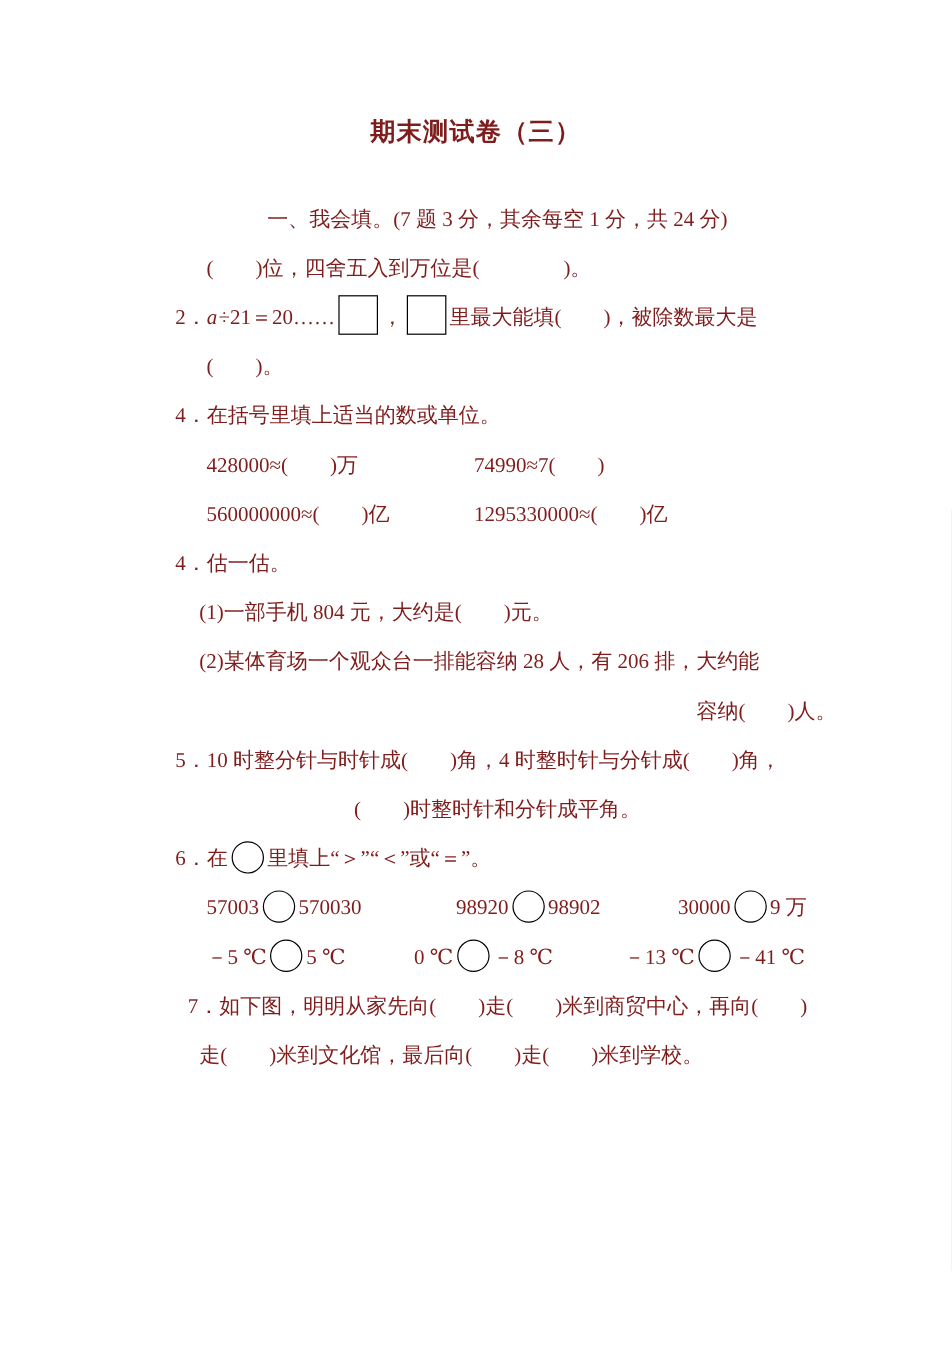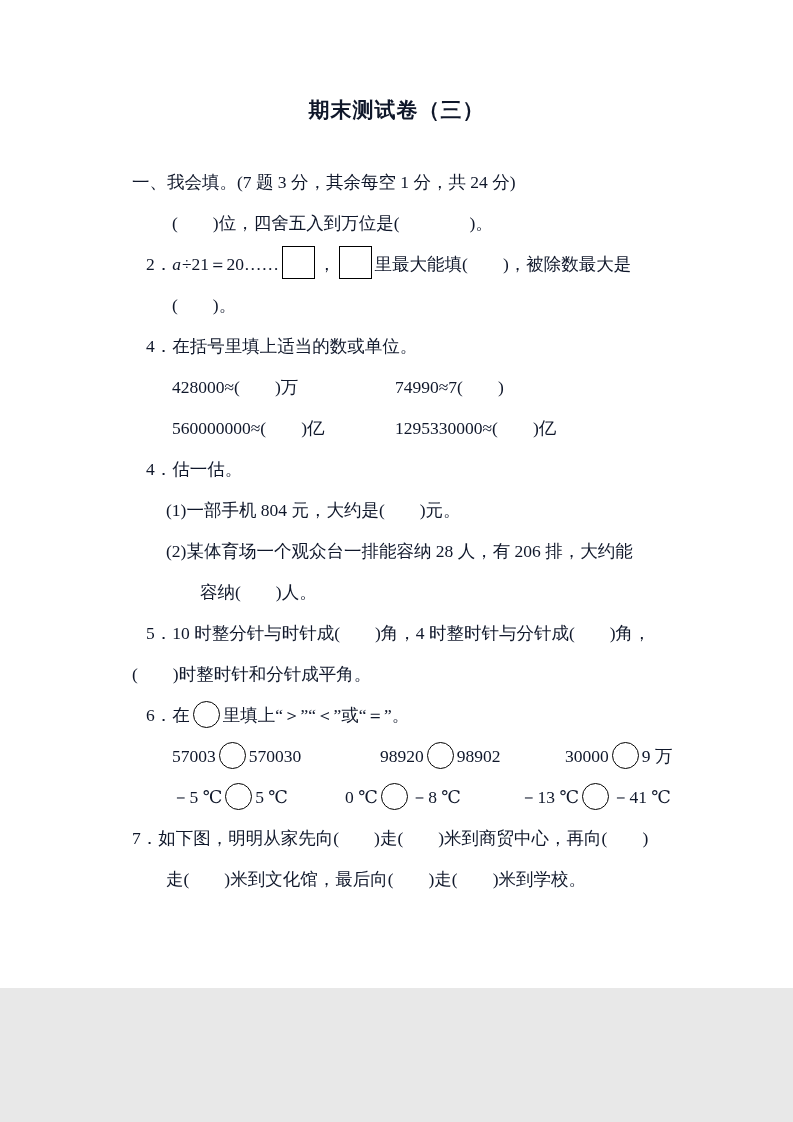--- a/index.html
+++ b/index.html
@@ -1,43 +1,43 @@
 <!DOCTYPE html>
 <html><head>
 <meta charset="utf-8">
 <style>
   html, body { margin: 0; padding: 0; background: #e8e8e8; }
   .page {
     position: relative;
     width: 793px;
-    height: 988px;
+    height: 1122px;
     margin: 0 auto;
     background: #ffffff;
     font-family: "Liberation Serif", "DejaVu Serif", serif;
-    color: #0f172a;
+    color: #7f1d1d;
     overflow: hidden;
   }
   .title {
     padding-top: 96px;
     text-align: center;
     font-size: 21px;
     font-weight: 700;
     letter-spacing: 1px;
   }
   .content {
     margin: 38px 96px 0 132px;
     font-size: 17.5px;
     line-height: 41px;
   }
   .line { white-space: nowrap; }
-  .ind0 { padding-left: 0; }
+  .ind0 { padding-left: 0; text-align: center; }
   .ind1 { padding-left: 14px; }   
   .ind2 { padding-left: 40px; }   
   .ind2b { padding-left: 34px; }  
-  .ind3 { padding-left: 68px; }   
+  .ind3 { padding-left: 68px; text-align: right; }   
   .var { font-style: italic; padding-right: 1px; }
   .box {
     display: inline-block;
     width: 31px;
     height: 31px;
     border: 1.3px solid #000;
     vertical-align: -9px;
     margin: 0 3px;
     background: #fff;
   }

